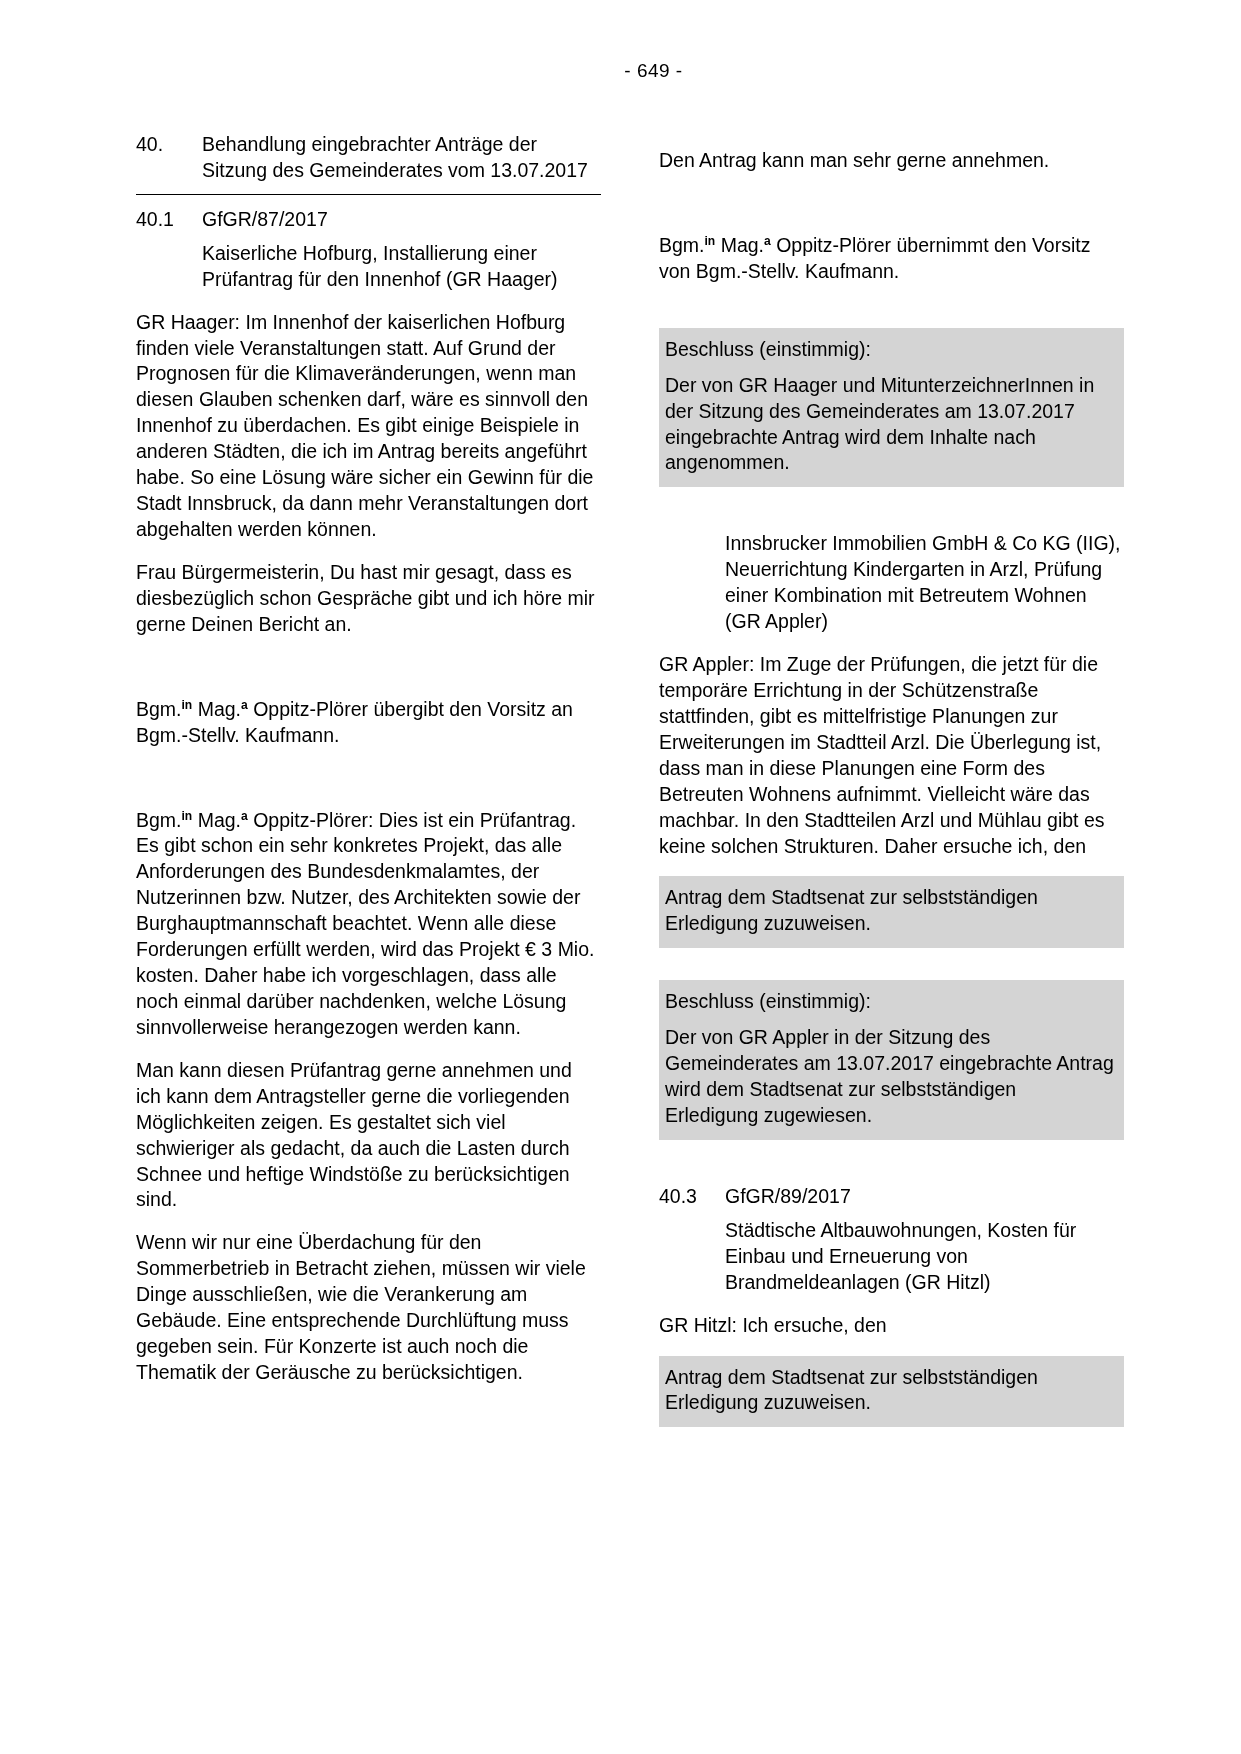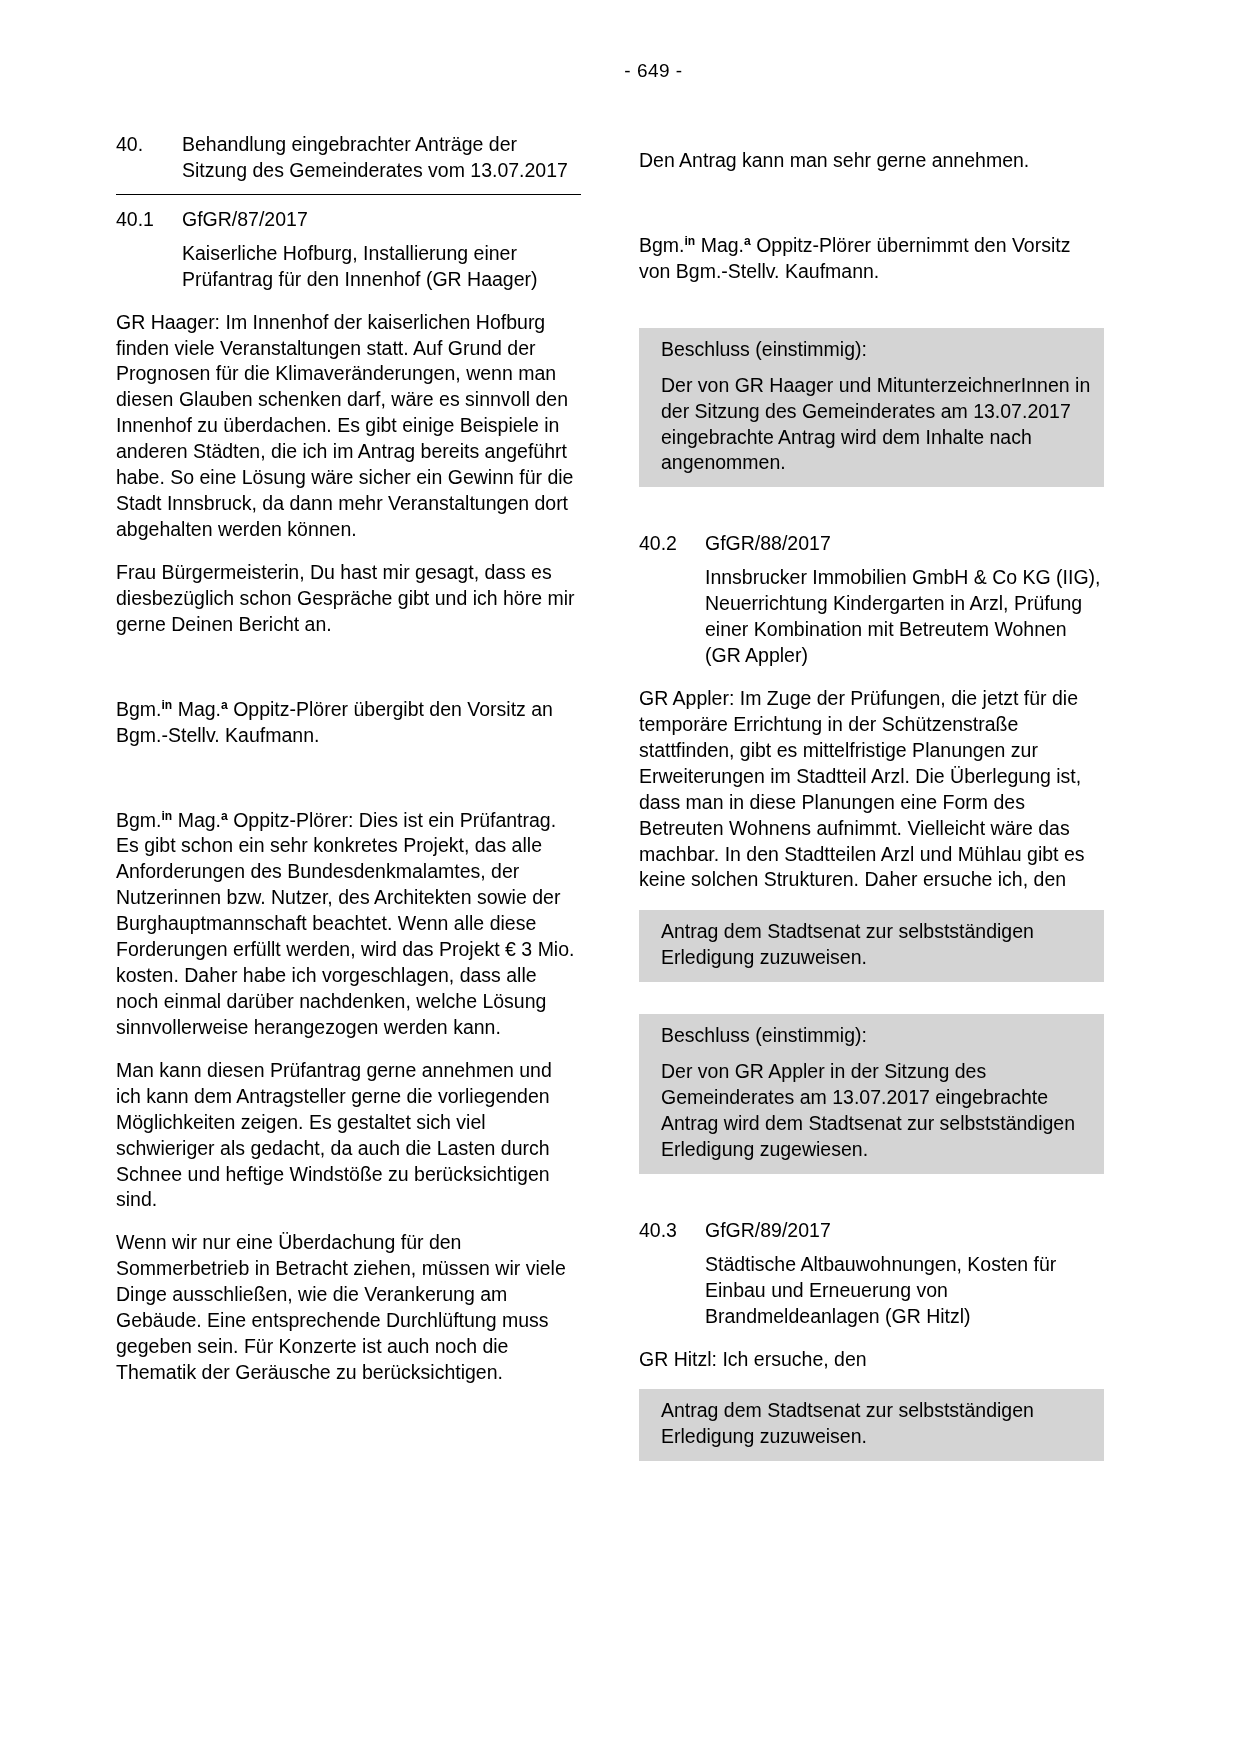--- a/index.html
+++ b/index.html
@@ -26,21 +26,21 @@
     left: 0;
     width: 100%;
     text-align: center;
     font-size: 19px;
     letter-spacing: 0.5px;
     padding-left: 33px;
   }
   .columns {
     position: absolute;
     top: 132px;
-    left: 116px;
+    left: 136px;
     width: 988px;
     display: flex;
     gap: 58px;
   }
   .col {
     width: 465px;
   }
   p, .para {
     margin: 16px 0 17px 0;
     font-size: 19.5px;
@@ -65,21 +65,21 @@
     margin: 10px 0 12px 0;
   }
   .sub-indent {
     margin-left: 66px;
     font-size: 19.5px;
     line-height: 1.33;
     margin-bottom: 17px;
   }
   .shaded {
     background: #d4d4d4;
-    padding: 9px 10px 11px 22px;
+    padding: 9px 10px 11px 6px;
     font-size: 19.5px;
     line-height: 1.35;
     margin: 0 0 18px 0;
   }
   .shaded .shaded-title {
     margin: 0 0 10px 0;
   }
   .shaded .shaded-body {
     margin: 0;
   }
@@ -158,24 +158,20 @@
 
       <div class="spacer-md"></div>
 
       <div class="shaded">
         <p class="shaded-title">Beschluss (einstimmig):</p>
         <p class="shaded-body">Der von GR Haager und MitunterzeichnerInnen in der Sitzung des Gemeinderates am 13.07.2017 eingebrachte Antrag wird dem Inhalte nach angenommen.</p>
       </div>
 
       <div class="spacer-md"></div>
 
-      <div class="item-head">
-        <div class="item-num">40.2</div>
-        <div class="item-title">GfGR/88/2017</div>
-      </div>
 
       <div class="sub-indent">Innsbrucker Immobilien GmbH &amp; Co KG (IIG), Neuerrichtung Kindergarten in Arzl, Prüfung einer Kombination mit Betreutem Wohnen (GR Appler)</div>
 
       <p>GR Appler: Im Zuge der Prüfungen, die jetzt für die temporäre Errichtung in der Schützenstraße stattfinden, gibt es mittelfristige Planungen zur Erweiterungen im Stadtteil Arzl. Die Überlegung ist, dass man in diese Planungen eine Form des Betreuten Wohnens aufnimmt. Vielleicht wäre das machbar. In den Stadtteilen Arzl und Mühlau gibt es keine solchen Strukturen. Daher ersuche ich, den</p>
 
       <div class="shaded">
         <p class="shaded-body">Antrag dem Stadtsenat zur selbstständigen Erledigung zuzuweisen.</p>
       </div>
 
       <div class="spacer-sm"></div>

